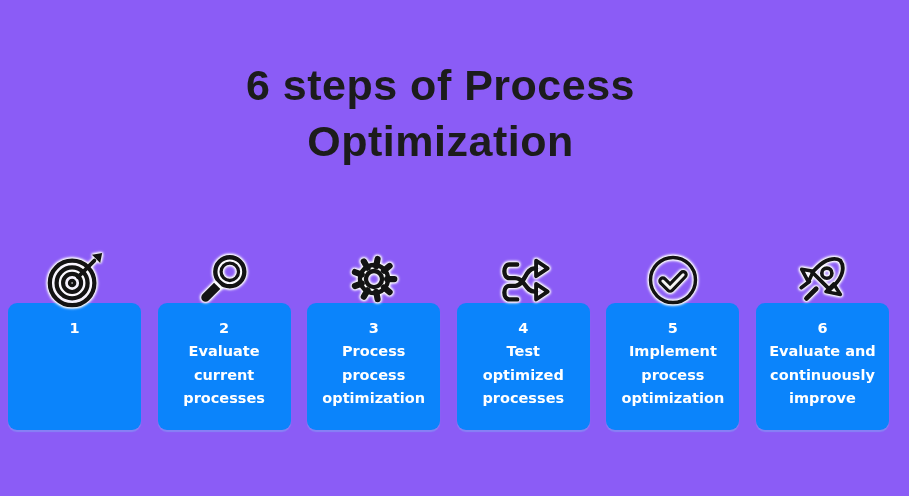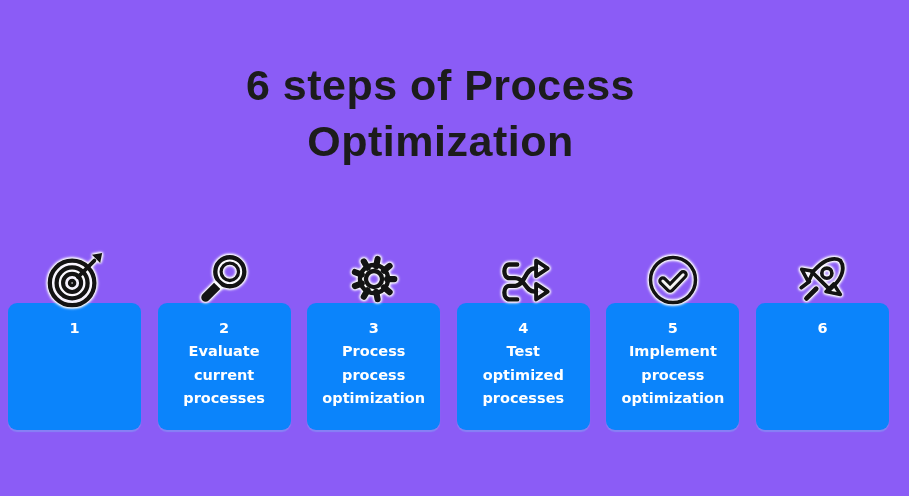--- a/index.html
+++ b/index.html
@@ -171,19 +171,22 @@
           <path class="ic" d="M51 12 C56 19 53 29 45 37 L40 42 L22 24 L27 19 C35 11 45 8 51 12 Z" stroke-width="4"></path>
           <circle class="ic" cx="37" cy="25" r="5.2" stroke-width="3.8"></circle>
           <path class="ic" d="M44 36 L51 47 L36 44 Z" stroke-width="3.6"></path>
           <path class="ic" d="M23 23 L11 21 L18 34 Z" stroke-width="3.6"></path>
           <path class="ic" d="M26 41 L16 51" stroke-width="5"></path>
           <path class="ic" d="M19 33.5 L10.5 40" stroke-width="3.8"></path>
         </svg>
       </div>
       <div class="card-text">
         <div>6</div>
+        <div class="card-label">Evaluate and
+continuously
+improve</div>
       </div>
     </div>
 
   </div>
 
   <div class="bottom-strip"></div>
 </div>
 
 </body></html>

